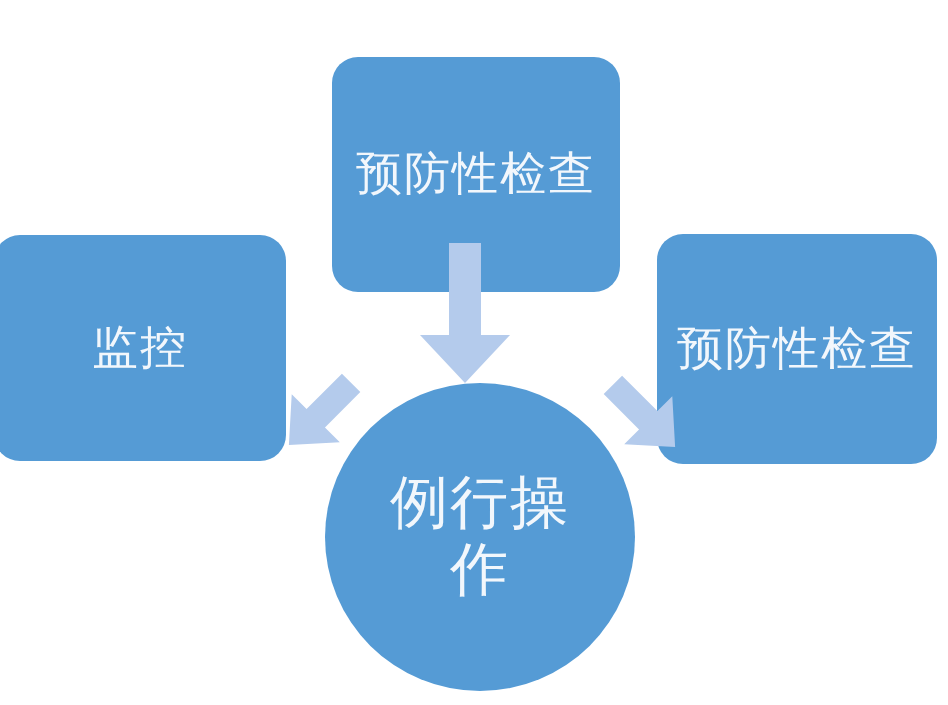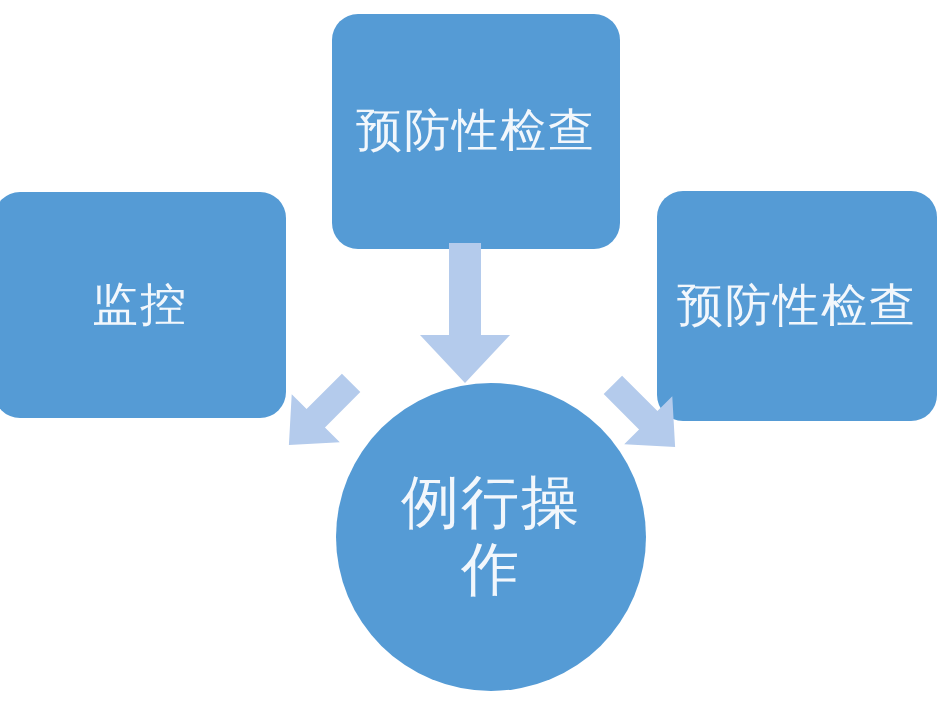--- a/index.html
+++ b/index.html
@@ -23,20 +23,21 @@
     border-radius: 26px;
     display: flex;
     align-items: center;
     justify-content: center;
     box-sizing: border-box;
     color: #f2f7fc;
     line-height: 1.1;
     letter-spacing: 2px;
     text-align: center;
     user-select: none;
+    margin-top: 43px;
   }
   .node-circle {
     position: absolute;
     border-radius: 50%;
     display: flex;
     align-items: center;
     justify-content: center;
     box-sizing: border-box;
     color: #f2f7fc;
     line-height: 1.15;
@@ -63,21 +64,21 @@
     font-size: 46px;
   }
   #box-routine-job {
     left: 657px;
     top: 191px;
     width: 280px;
     height: 230px;
     font-size: 46px;
   }
   #circle-routine-operation {
-    left: 336px;
+    left: 325px;
     top: 383px;
     width: 310px;
     height: 308px;
     font-size: 58px;
   }
   #circle-routine-operation .node-label {
     width: 200px;
     word-break: break-all;
   }
   

